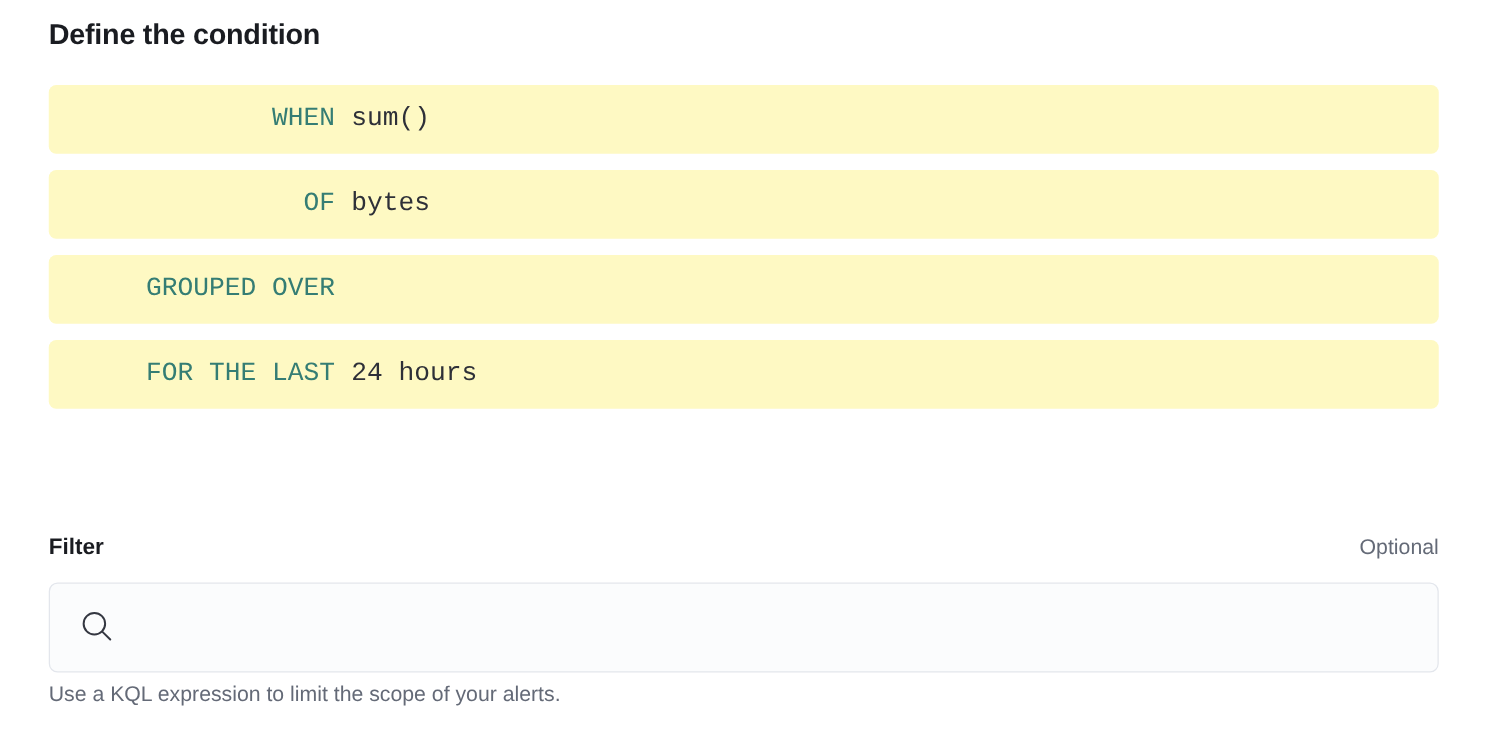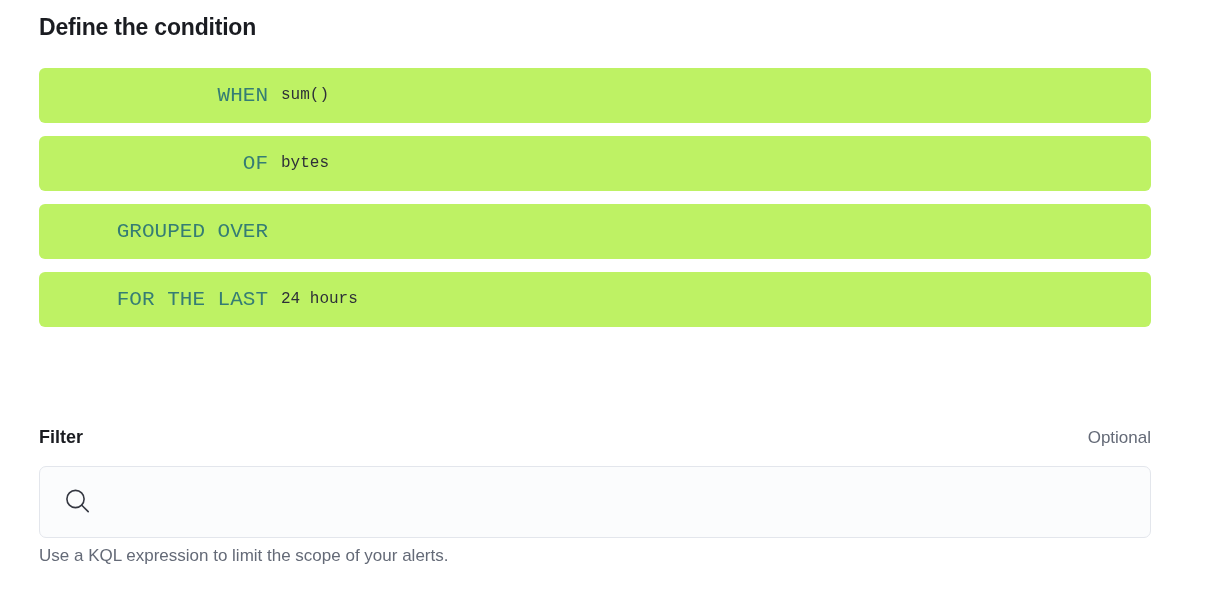--- a/index.html
+++ b/index.html
@@ -41,21 +41,21 @@
     position: absolute;
     left: 39px;
     top: 68px;
     width: 1112px;
   }
 
   .expression-row {
     position: relative;
     width: 1112px;
     height: 55px;
-    background: #bef264;
+    background: #fef9c3;
     border-radius: 6px;
     margin-bottom: 13px;
     display: flex;
     align-items: center;
     cursor: pointer;
   }
 
   .expr-keyword {
     width: 229px;
     text-align: right;
@@ -63,21 +63,21 @@
     font-size: 21px;
     line-height: 21px;
     color: #357d74;
     white-space: pre;
     letter-spacing: 0px;
   }
 
   .expr-value {
     margin-left: 13px;
     font-family: "Liberation Mono", "DejaVu Sans Mono", monospace;
-    font-size: 16px;
+    font-size: 21px;
     line-height: 21px;
     color: #2e3038;
     white-space: pre;
     letter-spacing: 0px;
   }
 
   
   .filter-block {
     position: absolute;
     left: 39px;

